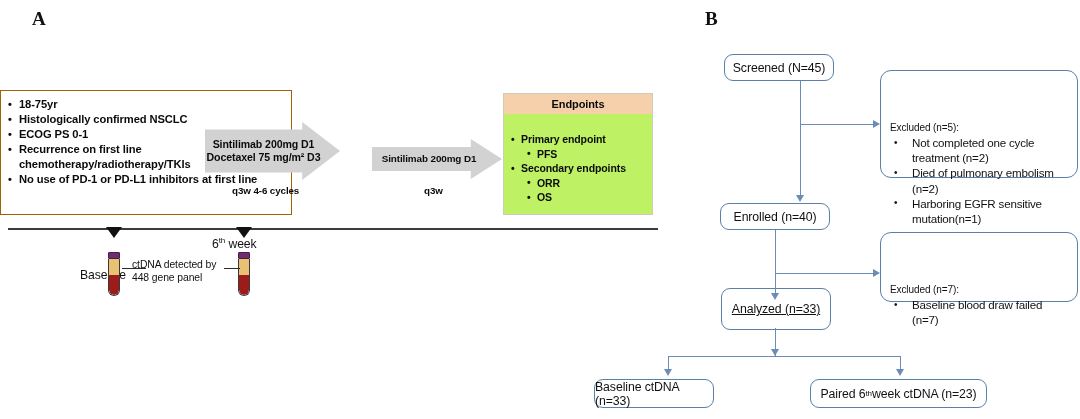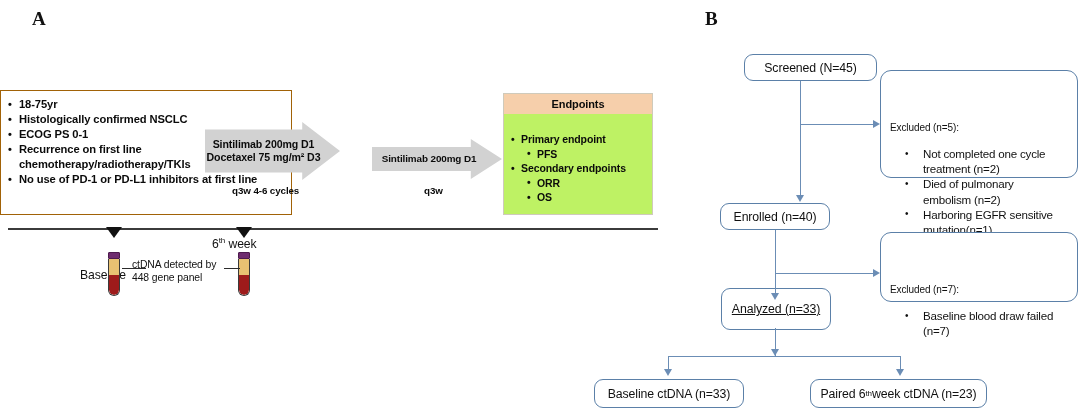--- a/index.html
+++ b/index.html
@@ -100,32 +100,32 @@
   #conn-left{left:122px;top:268px;width:24px;}
   #conn-right{left:224px;top:268px;width:16px;}
 
   
   .flow-box{
     border:1.4px solid #5b80a8;border-radius:9px;background:#fff;box-sizing:border-box;
     display:flex;align-items:center;justify-content:center;
     font-size:12.3px;color:#111;letter-spacing:-0.1px;
   }
   .flow-box sup{font-size:8px;}
-  #box-screened{left:744px;top:54px;width:133px;height:27px;}
+  #box-screened{left:724px;top:54px;width:110px;height:27px;}
   #box-enrolled{left:720px;top:203px;width:110px;height:27px;}
   #box-analyzed{left:721px;top:288px;width:110px;height:42px;text-decoration:underline;}
-  #box-baseline-ctdna{left:594px;top:379px;width:150px;height:29px;}
+  #box-baseline-ctdna{left:594px;top:379px;width:120px;height:29px;}
   #box-paired-ctdna{left:810px;top:379px;width:177px;height:29px;}
 
   .excl-box{
     border:1.4px solid #5b80a8;border-radius:11px;background:#fff;box-sizing:border-box;
     padding:7px 8px 6px 9px;
   }
   .excl-title{font-size:10px;color:#111;line-height:15px;letter-spacing:-0.1px;margin-top:42px;}
-  .excl-box ul{margin:11px;padding:0;list-style:none;}
+  .excl-box ul{margin:0;padding:0;list-style:none;}
   .excl-box li{
     font-size:11.6px;color:#111;line-height:15.2px;position:relative;
     padding-left:22px;letter-spacing:-0.2px;
   }
   .excl-box li:before{content:"\2022";position:absolute;left:4px;top:-0.5px;font-size:10px;}
   #excl-box-1{left:880px;top:70px;width:198px;height:108px;}
   #excl-box-2{left:880px;top:232px;width:198px;height:70px;}
 
   
   .vline{background:#6b8db5;width:1.4px;}

